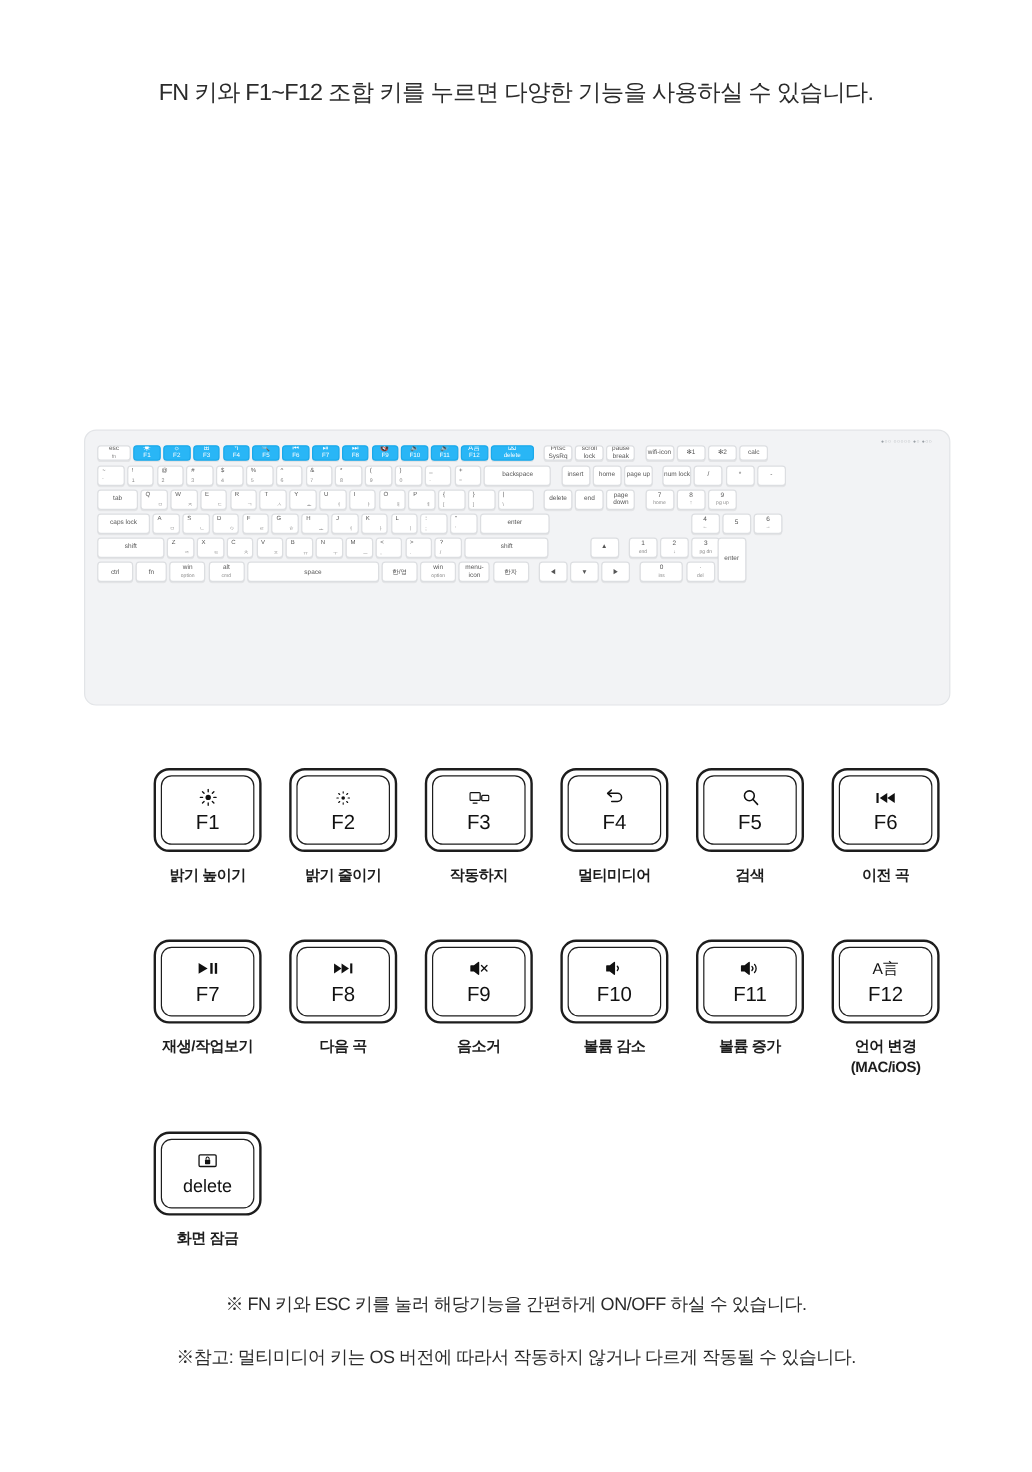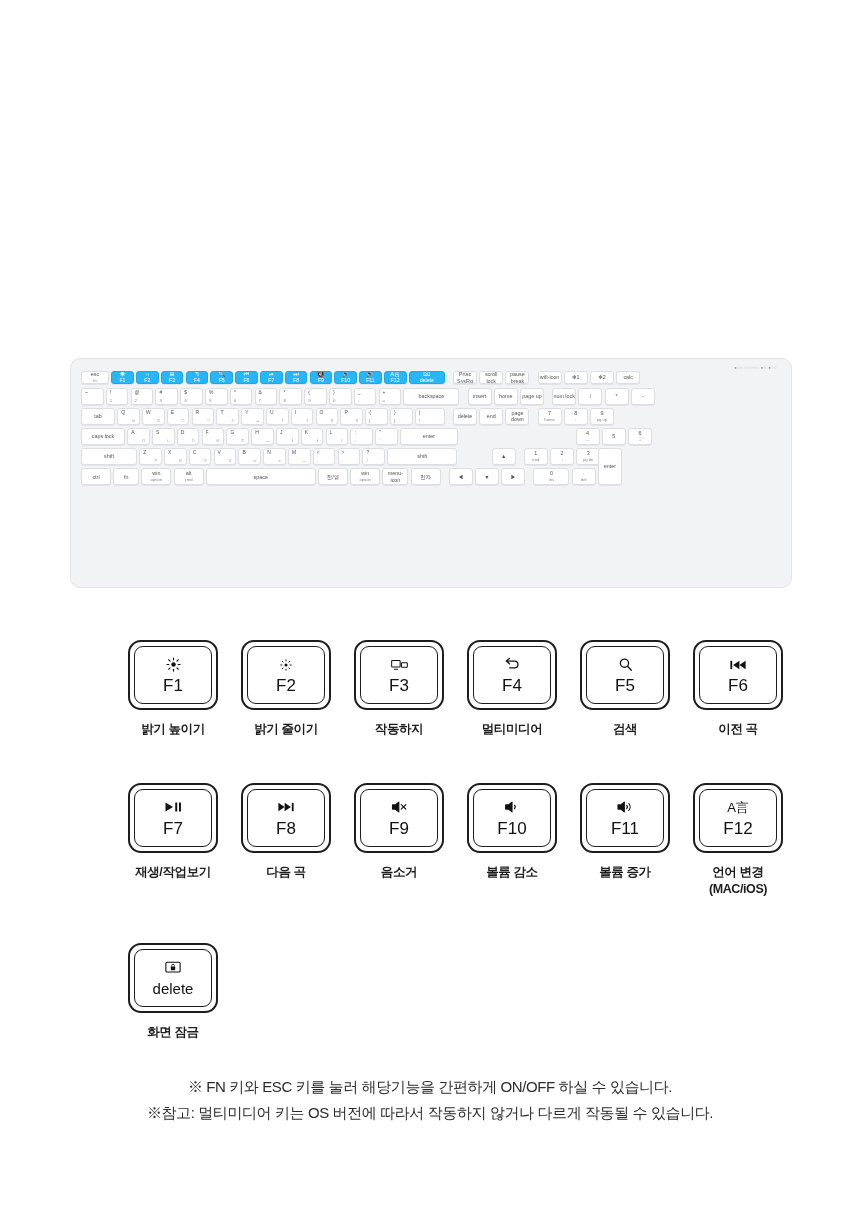--- a/index.html
+++ b/index.html
@@ -157,27 +157,28 @@
     left: 0; right: 0;
     top: 1078px;
     text-align: center;
   }
   .notes p {
     margin: 0;
     font-size: 15px;
     color: #2b2b2b;
     letter-spacing: -0.4px;
   }
-  .notes p + p { margin-top: 7px; }
+  .notes p + p { margin-top: 25px; }
 </style>
 </head>
 <body>
 
 <div class="page">
 
+  <p class="subtitle">FN 키와 F1~F12 조합 키를 누르면 다양한 기능을 사용하실 수 있습니다.</p>
 
   <div class="kb-wrap">
     <div class="kb-dots">●○○   ○○○○○   ●○   ●○○</div>
     <div class="kb-inner" id="kb">
         <div class="key" style="left: 10px; top: 12px; width: 28px; height: 13px;">
           <span>esc<br><span style="font-size:4.2px;color:#8a8a8a">fn</span></span>
         </div>
         <div class="key fnkey " style="left: 40.2px; top: 12px; width: 22.6px; height: 13px;">
           <span>
             <span class="glyph">☀</span>

